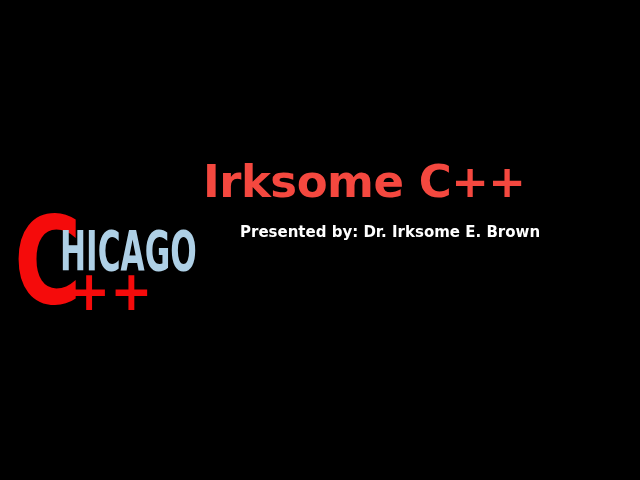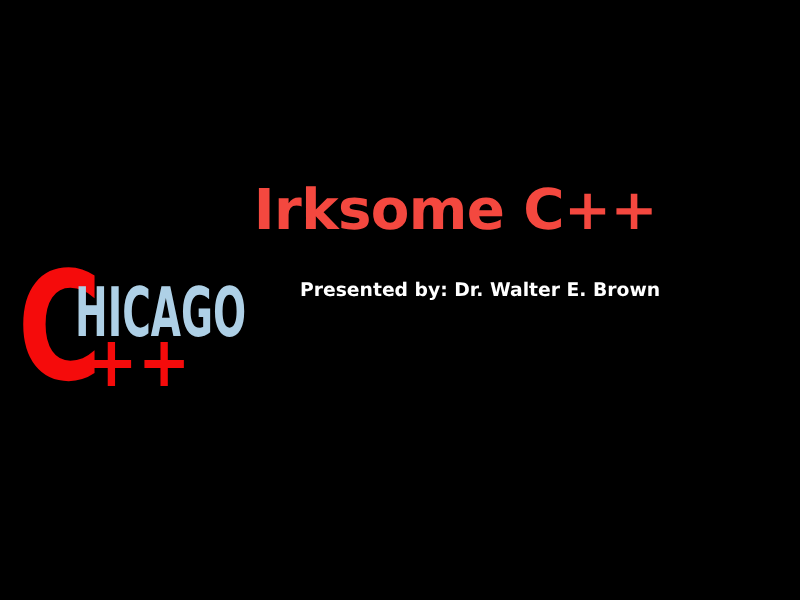--- a/index.html
+++ b/index.html
@@ -68,21 +68,21 @@
     color: #f50b0b;
     transform: scaleX(0.90);
     transform-origin: left top;
     white-space: nowrap;
   }
 
   
   .title {
     position: absolute;
     left: 203px;
-    top: 142px;
+    top: 156px;
     font-family: "DejaVu Sans", sans-serif;
     font-weight: bold;
     font-size: 45px;
     line-height: 52px;
     letter-spacing: -0.5px;
     color: #f4483f;
     white-space: nowrap;
   }
 
   .subtitle-block {
@@ -108,16 +108,16 @@
 
   <div class="logo">
     <div class="logo-c">C</div>
     <div class="logo-hicago">HICAGO</div>
     <div class="logo-plusplus">++</div>
   </div>
 
   <div class="title">Irksome C++</div>
 
   <div class="subtitle-block">
-    <div class="subtitle-line">Presented by: Dr. Walter E. Brown</div>
+    <div class="subtitle-line">Presented by: Dr. Irksome E. Brown</div>
   </div>
 
 </div>
 
 </body></html>

